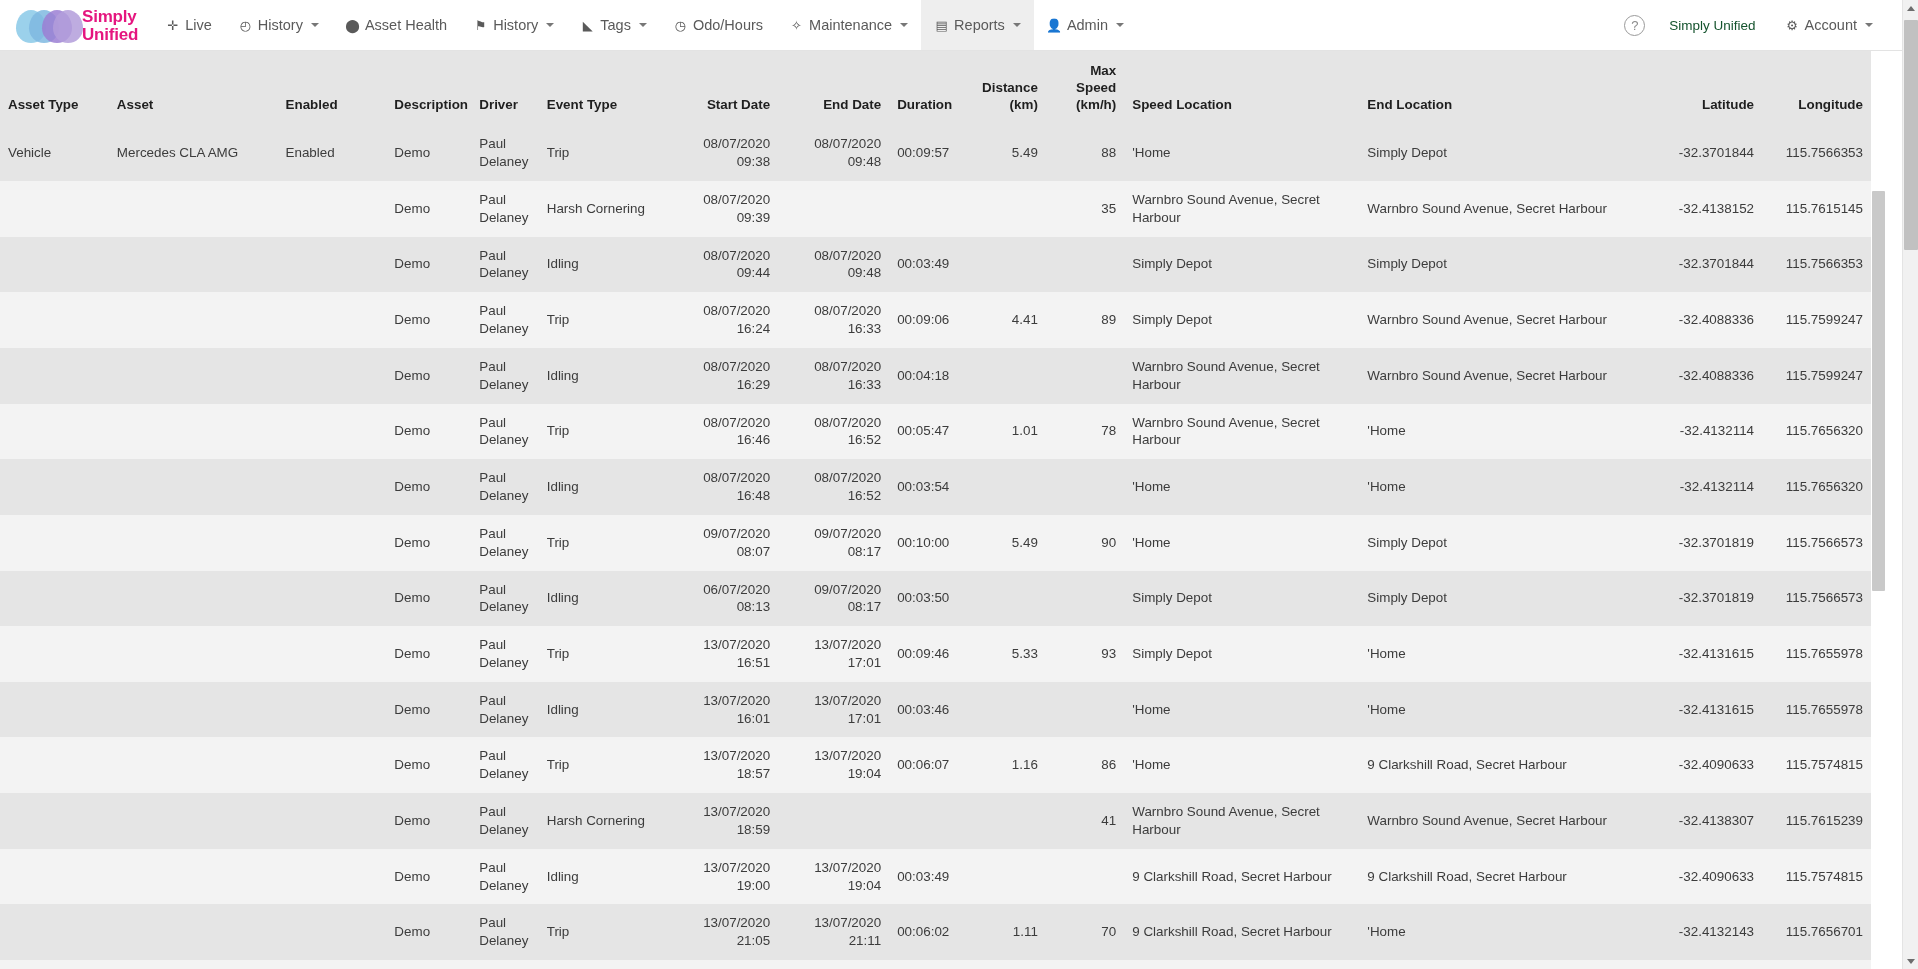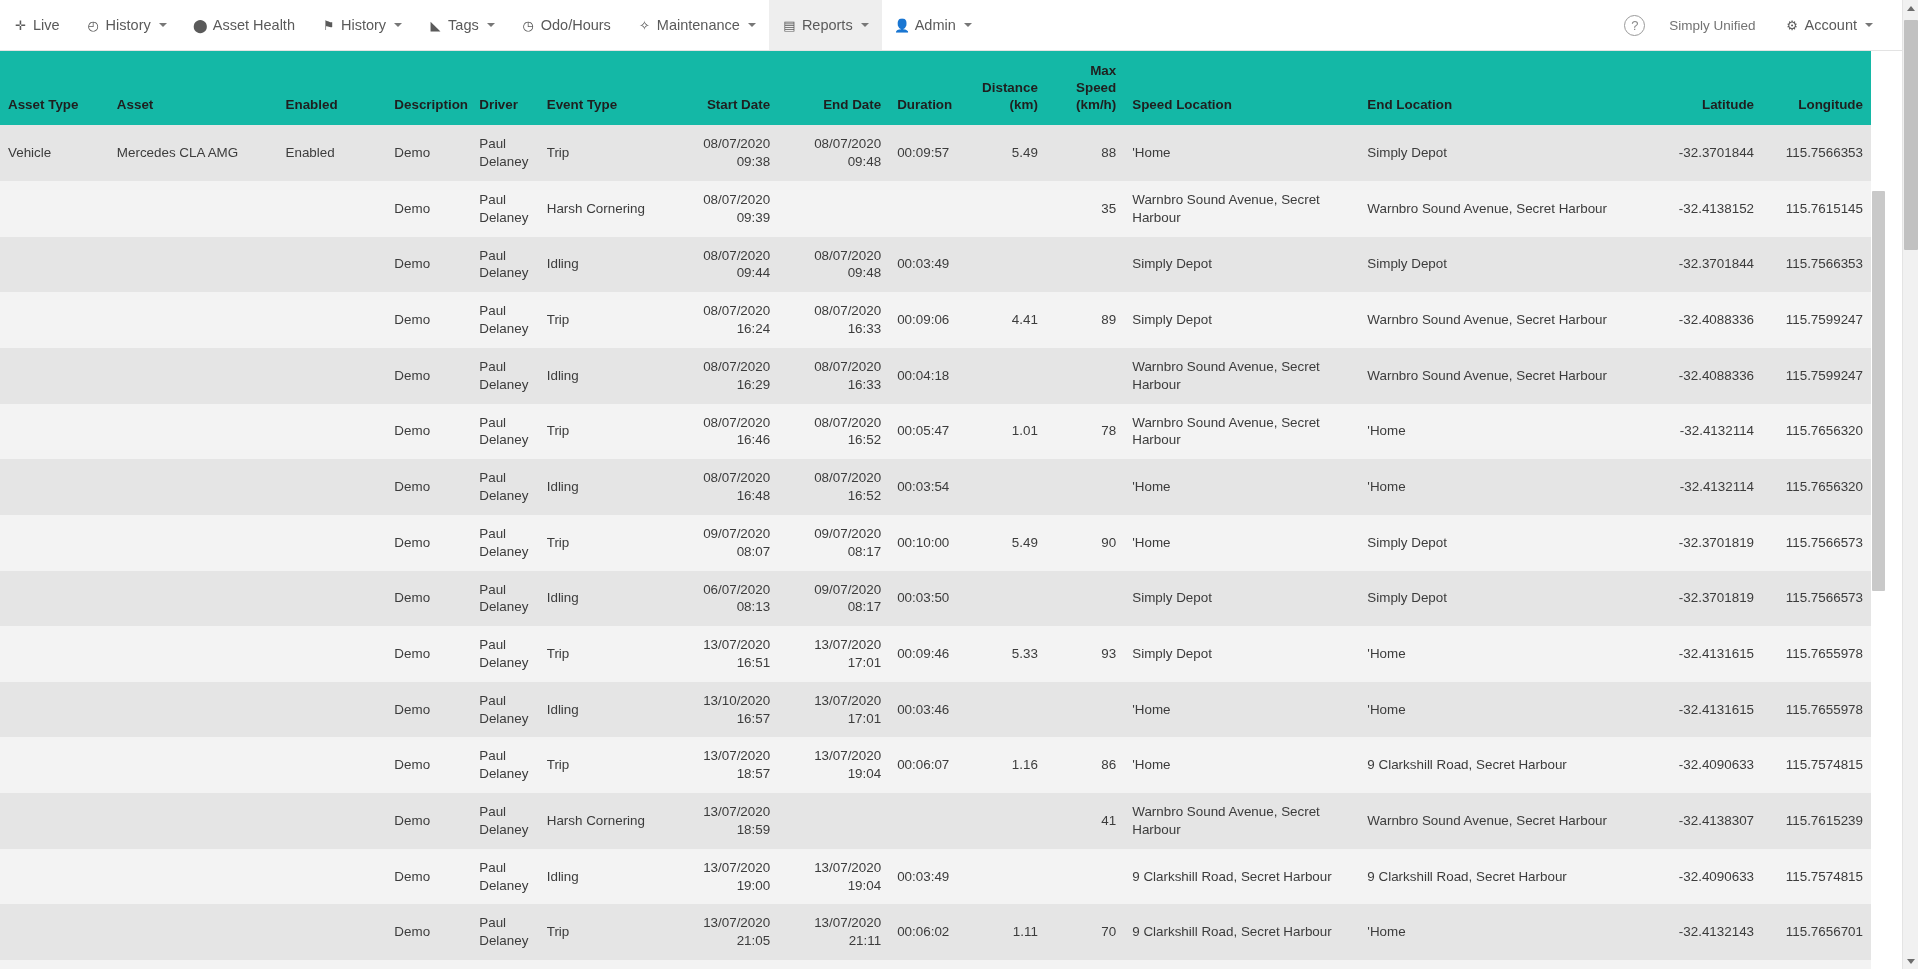--- a/index.html
+++ b/index.html
@@ -102,41 +102,41 @@
     border: 1.5px solid #9a9a9a;
     border-radius: 50%;
     color: #8a8a8a;
     font-size: 13px;
     display: flex; align-items: center; justify-content: center;
     cursor: pointer;
     margin-right: 8px;
   }
   .nav-text-plain {
     font-size: 13.5px;
-    color: #737373;
+    color: #14532d;
     padding: 0 10px;
     white-space: nowrap;
   }
 
   
   .table-wrap {
     width: 1902px;
     height: 918px;
     overflow: hidden;
     background: #fff;
     position: relative;
   }
   table.report {
     border-collapse: collapse;
     width: 1871px;
     table-layout: fixed;
     font-size: 13.4px;
   }
   table.report thead th {
-    background: #14b8a6;
+    background: #e5e5e5;
     color: #1f1f1f;
     font-weight: bold;
     font-size: 13.4px;
     padding: 12px 8px 12px 8px;
     text-align: left;
     vertical-align: bottom;
     line-height: 1.25;
     border: none;
   }
   table.report thead th.num { text-align: right; }
@@ -214,20 +214,32 @@
     background: #c9c9c9;
     border-radius: 1px;
     cursor: pointer;
   }
 </style>
 </head>
 <body>
 
 <div class="navbar">
 
+  <div class="brand">
+    <div class="brand-rings">
+      <span class="ring r1"></span>
+      <span class="ring r2"></span>
+      <span class="ring r3"></span>
+      <span class="ring r4"></span>
+    </div>
+    <div class="brand-text">
+      <div>Simply</div>
+      <div>Unified</div>
+    </div>
+  </div>
 
   <div class="nav-items">
 
     <a class="nav-item">
       <span class="nav-icon">✛</span>
       <span>Live</span>
     </a>
 
     <a class="nav-item">
       <span class="nav-icon">◴</span>
@@ -504,21 +516,21 @@
           <td class="num">-32.4131615</td>
           <td class="num">115.7655978</td>
         </tr>
         <tr class="odd">
           <td></td>
           <td></td>
           <td></td>
           <td>Demo</td>
           <td>Paul Delaney</td>
           <td>Idling</td>
-          <td class="num">13/10/2020 16:57</td>
+          <td class="num">13/07/2020 16:01</td>
           <td class="num">13/07/2020 17:01</td>
           <td>00:03:46</td>
           <td class="num"></td>
           <td class="num"></td>
           <td>'Home</td>
           <td>'Home</td>
           <td class="num">-32.4131615</td>
           <td class="num">115.7655978</td>
         </tr>
         <tr class="even">

